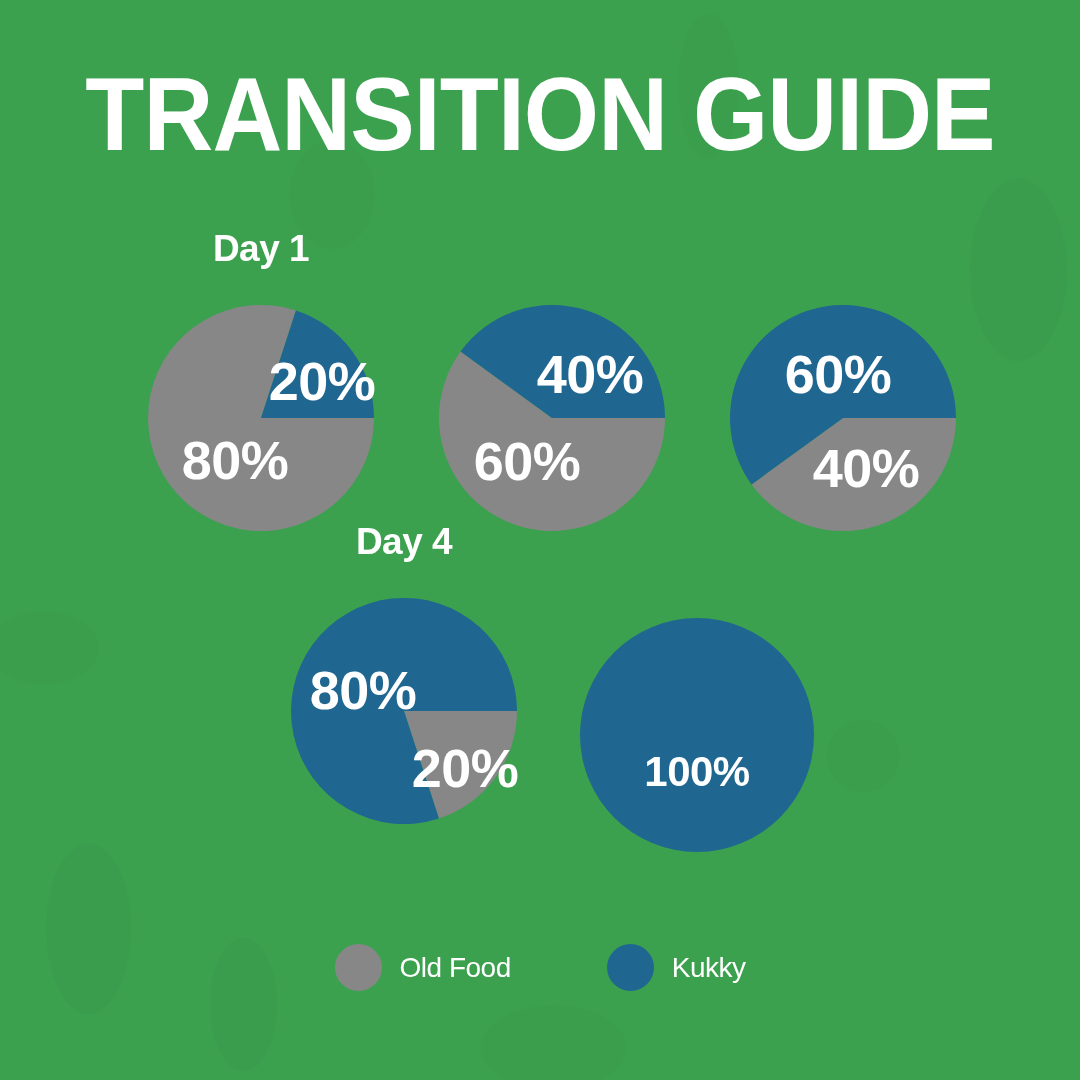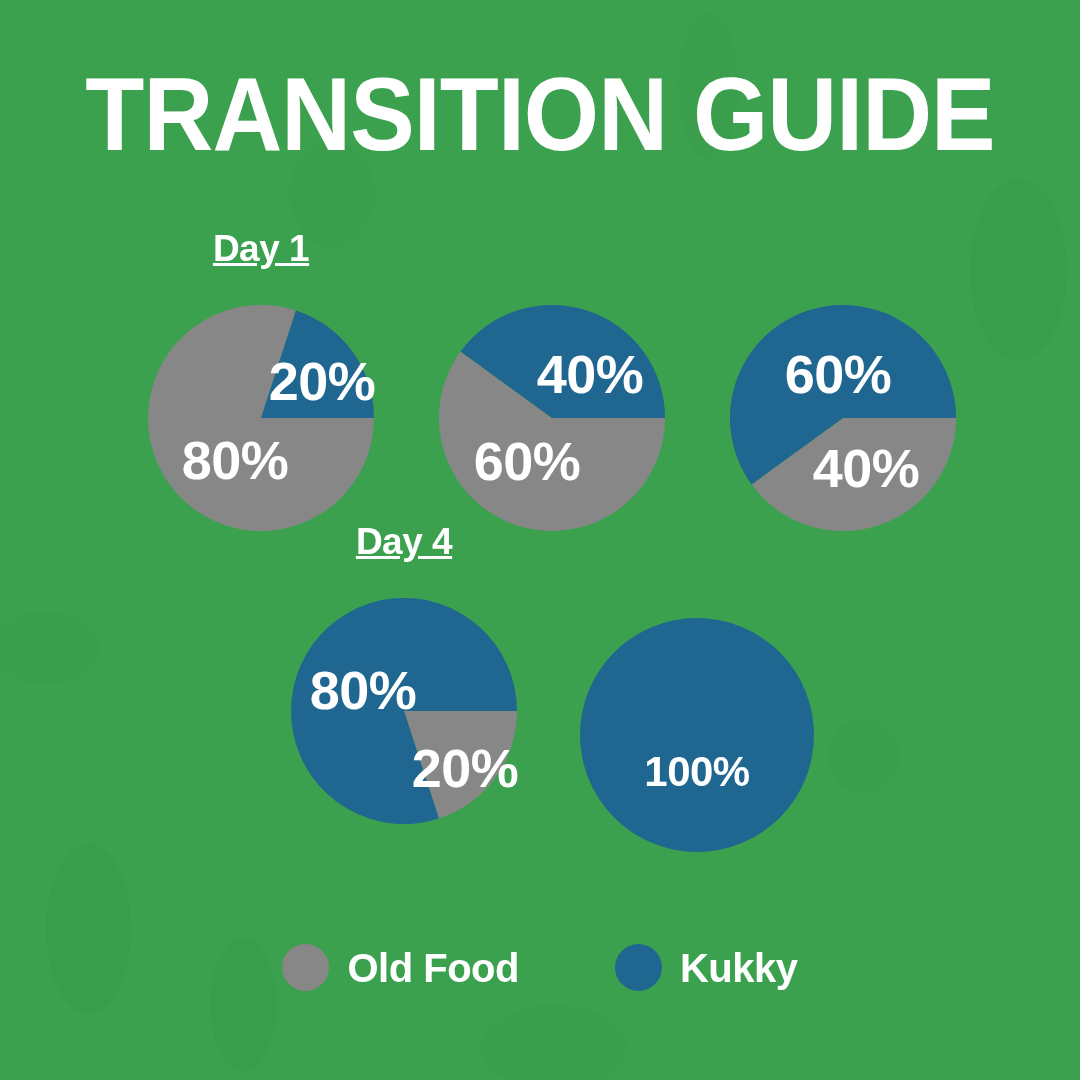--- a/index.html
+++ b/index.html
@@ -67,21 +67,20 @@
     left: 0;
     width: 100%;
     text-align: center;
     color: #ffffff;
     font-family: "Liberation Sans", sans-serif;
     font-weight: bold;
     font-size: 37px;
     line-height: 40px;
     letter-spacing: -0.5px;
     white-space: nowrap;
-    text-decoration: underline;
   }
 
   .pie-wrap {
     position: absolute;
     left: 50%;
     transform: translateX(-50%);
   }
 
   .pie-svg {
     display: block;
@@ -119,22 +118,22 @@
   }
   .legend-dot {
     width: 47px;
     height: 47px;
     border-radius: 50%;
     flex: 0 0 auto;
   }
   .legend-text {
     color: #ffffff;
     font-family: "Liberation Sans", sans-serif;
-    font-weight: bold;
-    font-size: 40px;
+    font-weight: normal;
+    font-size: 28px;
     line-height: 40px;
     letter-spacing: -0.5px;
     white-space: nowrap;
   }
 </style>
 </head>
 <body>
 
 <div id="canvas">
 

